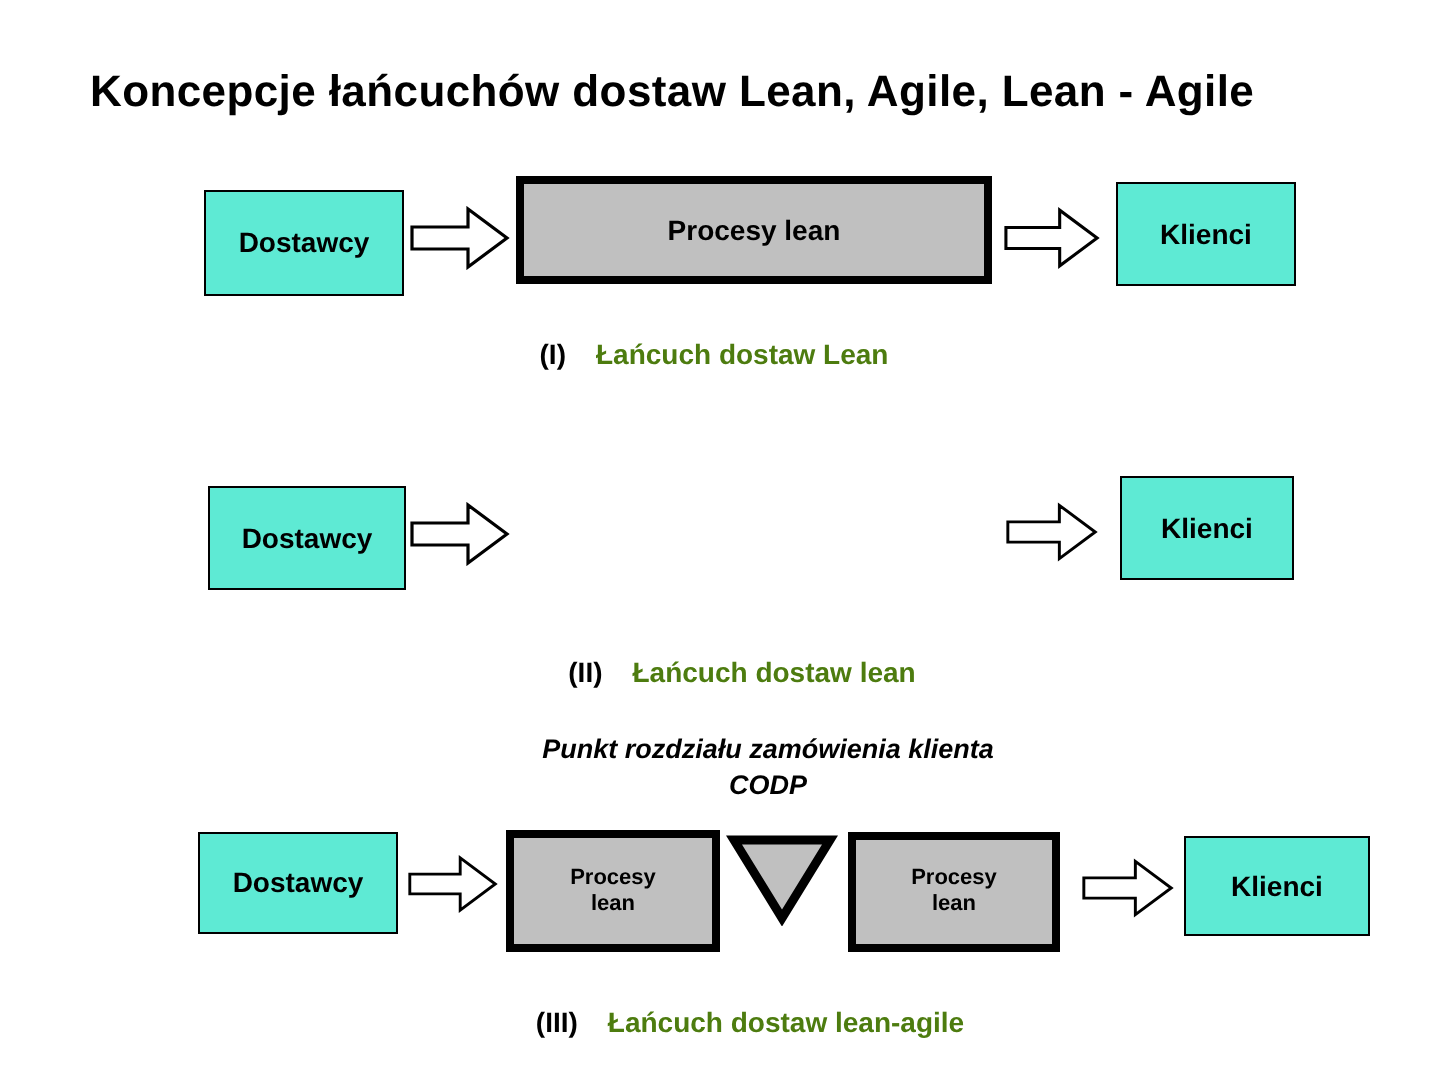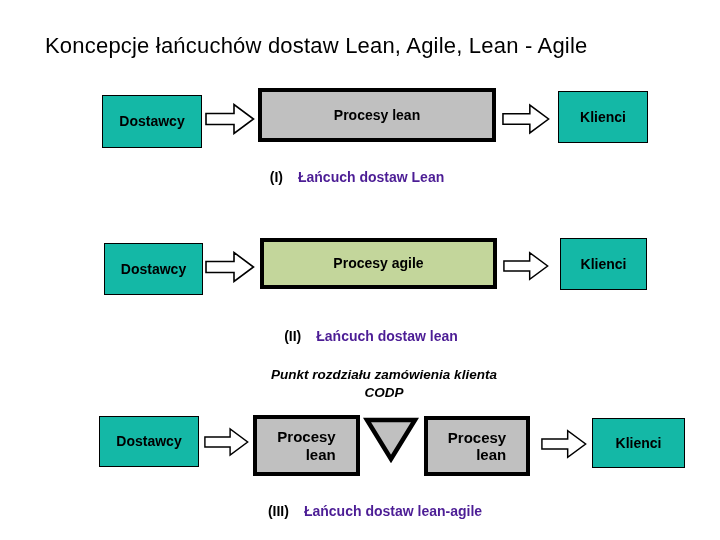--- a/index.html
+++ b/index.html
@@ -2,45 +2,45 @@
 <html><head>
 <meta charset="utf-8">
 <style>
   html,body{margin:0;padding:0;background:#fff;}
   .slide{
     position:relative;width:720px;height:540px;background:#ffffff;
     font-family:"Liberation Sans","DejaVu Sans",sans-serif;overflow:hidden;
   }
   .title{
     position:absolute;left:45px;top:33px;margin:0;
-    font-size:22px;font-weight:normal;color:#000;letter-spacing:0.2px;white-space:nowrap;
+    font-size:22px;font-weight:bold;color:#000;letter-spacing:0.2px;white-space:nowrap;
   }
   .box{
-    position:absolute;box-sizing:border-box;background:#14b8a6;border:1.5px solid #000;
+    position:absolute;box-sizing:border-box;background:#5eead4;border:1.5px solid #000;
     display:flex;align-items:center;justify-content:center;text-align:center;
     font-weight:bold;font-size:14px;color:#000;line-height:1.15;
   }
   .box.thick{border:4px solid #000;}
-  .box.gray{background:#C0C0C0;text-align:right;}
+  .box.gray{background:#C0C0C0;}
   .box.green{background:#C3D69B;}
   .arrow{position:absolute;}
   .arrow svg{display:block;width:100%;height:100%;}
   .caption{
     position:absolute;width:720px;text-align:center;
     font-weight:bold;font-size:14px;color:#000;white-space:nowrap;
   }
-  .caption .red{color:#4c1d95;margin-left:15px;}
+  .caption .red{color:#4d7c0f;margin-left:15px;}
   .codp{
     position:absolute;width:720px;text-align:center;
     font-weight:bold;font-style:italic;font-size:13.5px;color:#000;line-height:18px;
   }
   .codp span{display:block;}
   .tri{position:absolute;}
   .tri svg{display:block;width:100%;height:100%;}
-  .twoline span{display:block;font-size:15px;}
+  .twoline span{display:block;font-size:11px;}
   
   .r1-supplier{left:102px;top:95px;width:100px;height:53px;}
   .r1-arrow-a{left:205px;top:103px;width:50px;height:32px;}
   .r1-process{left:258px;top:88px;width:238px;height:54px;}
   .r1-arrow-b{left:502px;top:103px;width:48px;height:32px;}
   .r1-customer{left:558px;top:91px;width:90px;height:52px;}
   .r1-caption{left:-3px;top:169px;}
   
   .r2-supplier{left:104px;top:243px;width:99px;height:52px;}
   .r2-arrow-a{left:205px;top:251px;width:50px;height:32px;}
@@ -91,23 +91,20 @@
   </div>
 
   <div class="box r2-supplier">
     <span>Dostawcy</span>
   </div>
   <div class="arrow r2-arrow-a">
     <svg viewBox="0 0 50 32">
         <path d="M1 10.5 H29 V1.5 L48.5 16 L29 30.5 V21.5 H1 Z" fill="#fff" stroke="#000" stroke-width="1.6"></path>
       </svg>
   </div>
-  <div class="box thick green r2-process">
-    <span>Procesy agile</span>
-  </div>
   <div class="arrow r2-arrow-b">
     <svg viewBox="0 0 50 32">
         <path d="M1 10.5 H29 V1.5 L48.5 16 L29 30.5 V21.5 H1 Z" fill="#fff" stroke="#000" stroke-width="1.6"></path>
       </svg>
   </div>
   <div class="box r2-customer">
     <span>Klienci</span>
   </div>
   <div class="caption r2-caption">
     <span>(II)</span><span class="red">Łańcuch dostaw lean</span>

